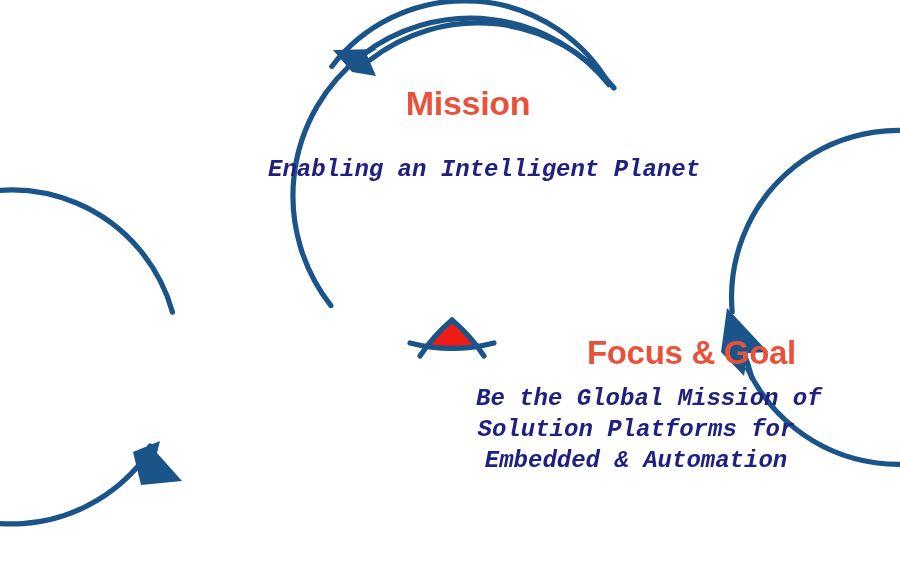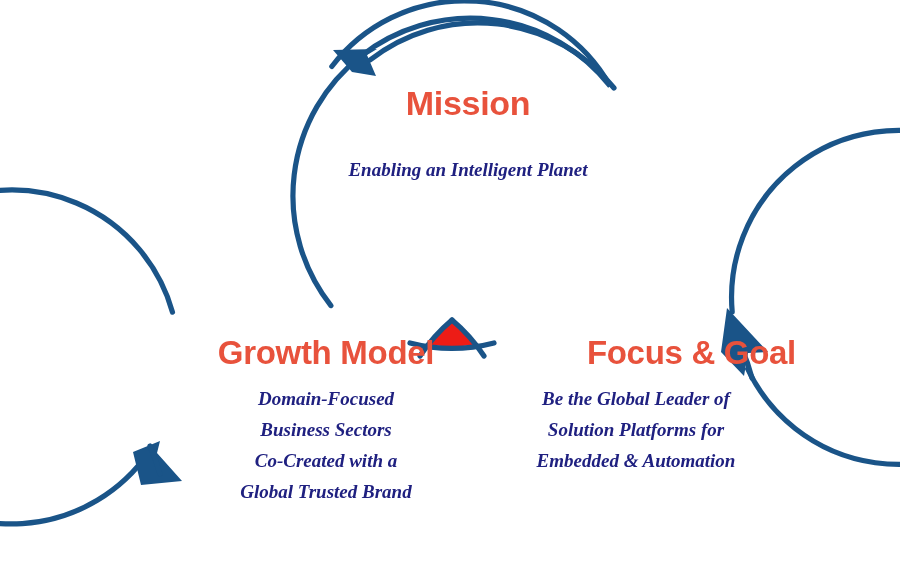--- a/index.html
+++ b/index.html
@@ -39,24 +39,24 @@
   }
   .heading {
     font-family: "Liberation Sans", sans-serif;
     font-weight: bold;
     font-size: 33px;
     letter-spacing: -0.3px;
     line-height: 1.05;
     white-space: nowrap;
   }
   .body-lines {
-    font-family: Liberation Serif, serif;
+    font-family: Liberation Mono, monospace;
     font-weight: bold;
     font-style: italic;
-    font-size: 19px;
+    font-size: 24px;
     line-height: 31px;
     white-space: nowrap;
   }
   .body-lines div { white-space: nowrap; }
 
   
   #block-mission { left: 252px; top: 86px; width: 400px; }
   #block-mission .heading { font-size: 34px; }
   #block-mission .body-lines { margin-top: 32px; }
 
@@ -106,33 +106,24 @@
 
   <div class="text-layer">
 
     <div class="block" id="block-mission">
       <div class="heading" style="color:#E8523C;">Mission</div>
       <div class="body-lines" style="color:#1F2080;">
         <div>Enabling an Intelligent Planet</div>
       </div>
     </div>
 
-    <div class="block" id="block-growth">
-      <div class="heading" style="color:#E8523C;">Growth Model</div>
-      <div class="body-lines" style="color:#1F2080;">
-        <div>Domain-Focused</div>
-        <div>Business Sectors</div>
-        <div>Co-Created with a</div>
-        <div>Global Trusted Brand</div>
-      </div>
-    </div>
 
     <div class="block" id="block-focus">
       <div class="heading" style="color:#E8523C;text-align:right;">Focus &amp; Goal</div>
       <div class="body-lines" style="color:#1F2080;">
-        <div>Be the Global Leader of</div>
+        <div>Be the Global Mission of</div>
         <div>Solution Platforms for</div>
         <div>Embedded &amp; Automation</div>
       </div>
     </div>
 
   </div>
 </div>
 
 </body></html>

